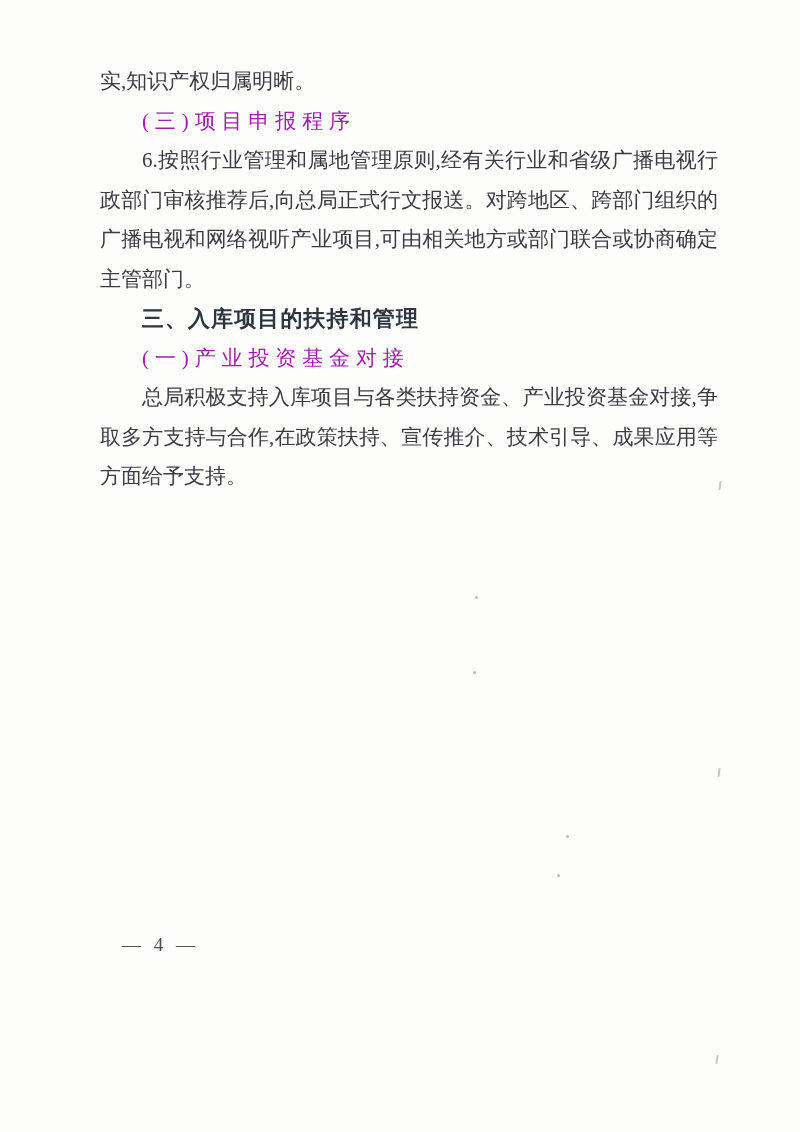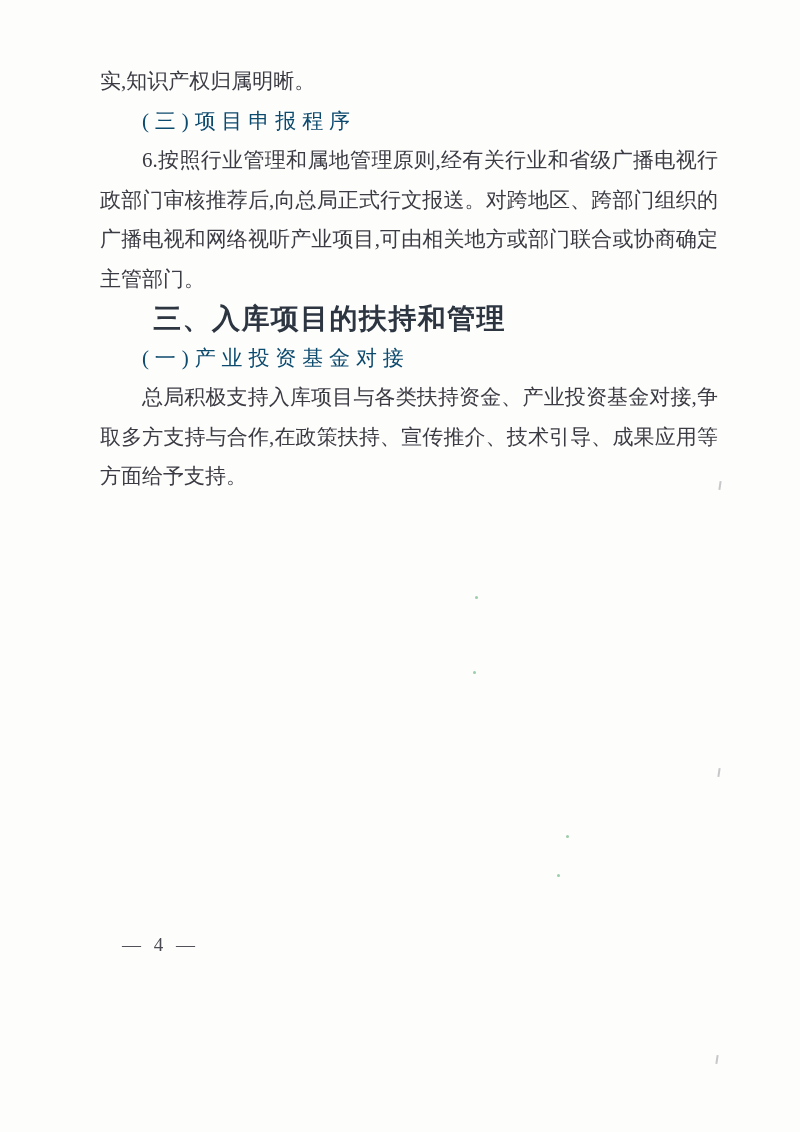--- a/index.html
+++ b/index.html
@@ -31,27 +31,27 @@
   }
   p.body {
     text-indent: 2em;
   }
   p.body-continuation {
     text-indent: 0;
   }
   p.subheading {
     text-indent: 2em;
     letter-spacing: 0.28em;
-    color: #0c4a6e;
+    color: #a21caf;
   }
   p.heading {
     text-indent: 1.9em;
     font-family: "Liberation Sans", sans-serif;
     font-weight: bold;
-    font-size: 28px;
+    font-size: 22px;
     letter-spacing: 0.05em;
     color: #2c3540;
   }
   .page-number {
     position: absolute;
     left: 122px;
     top: 934px;
     font-family: "Liberation Serif", serif;
     font-size: 19px;
     letter-spacing: 4px;

